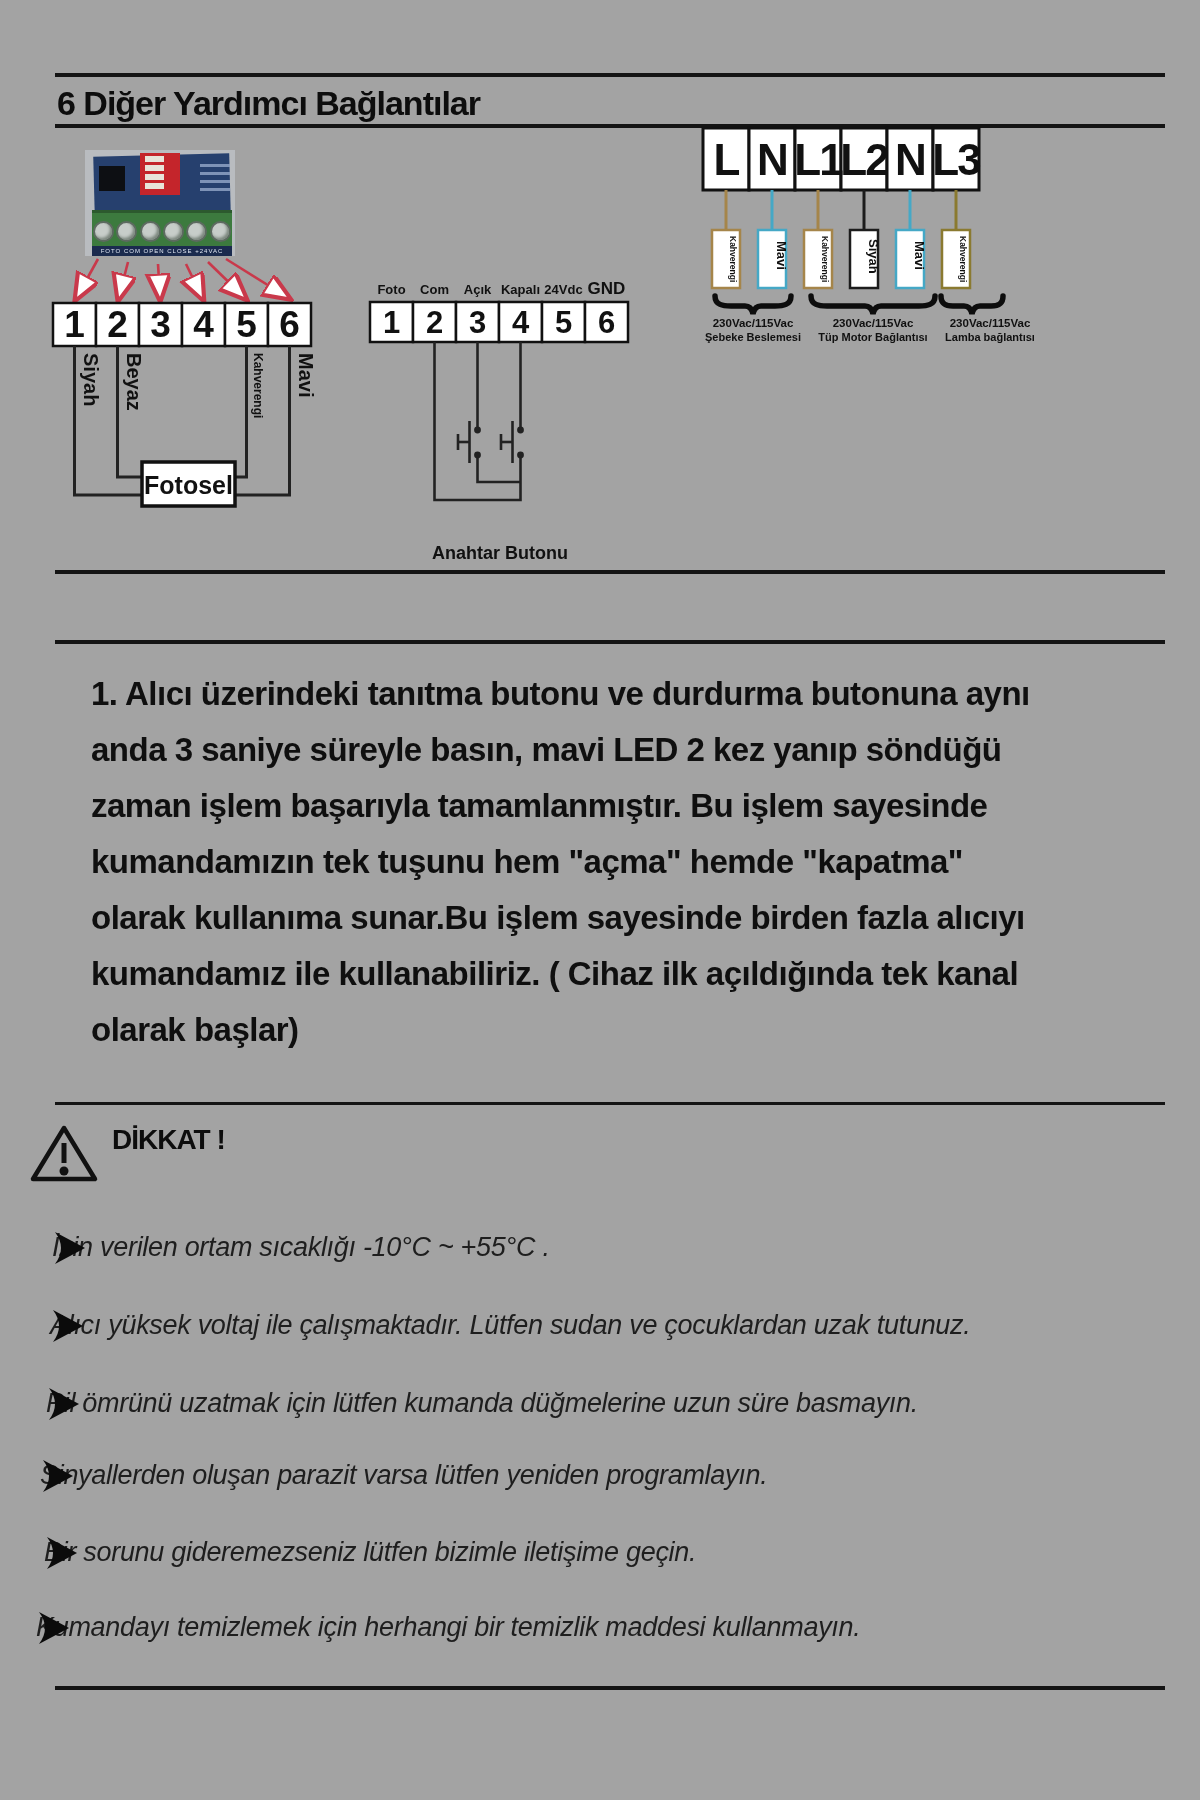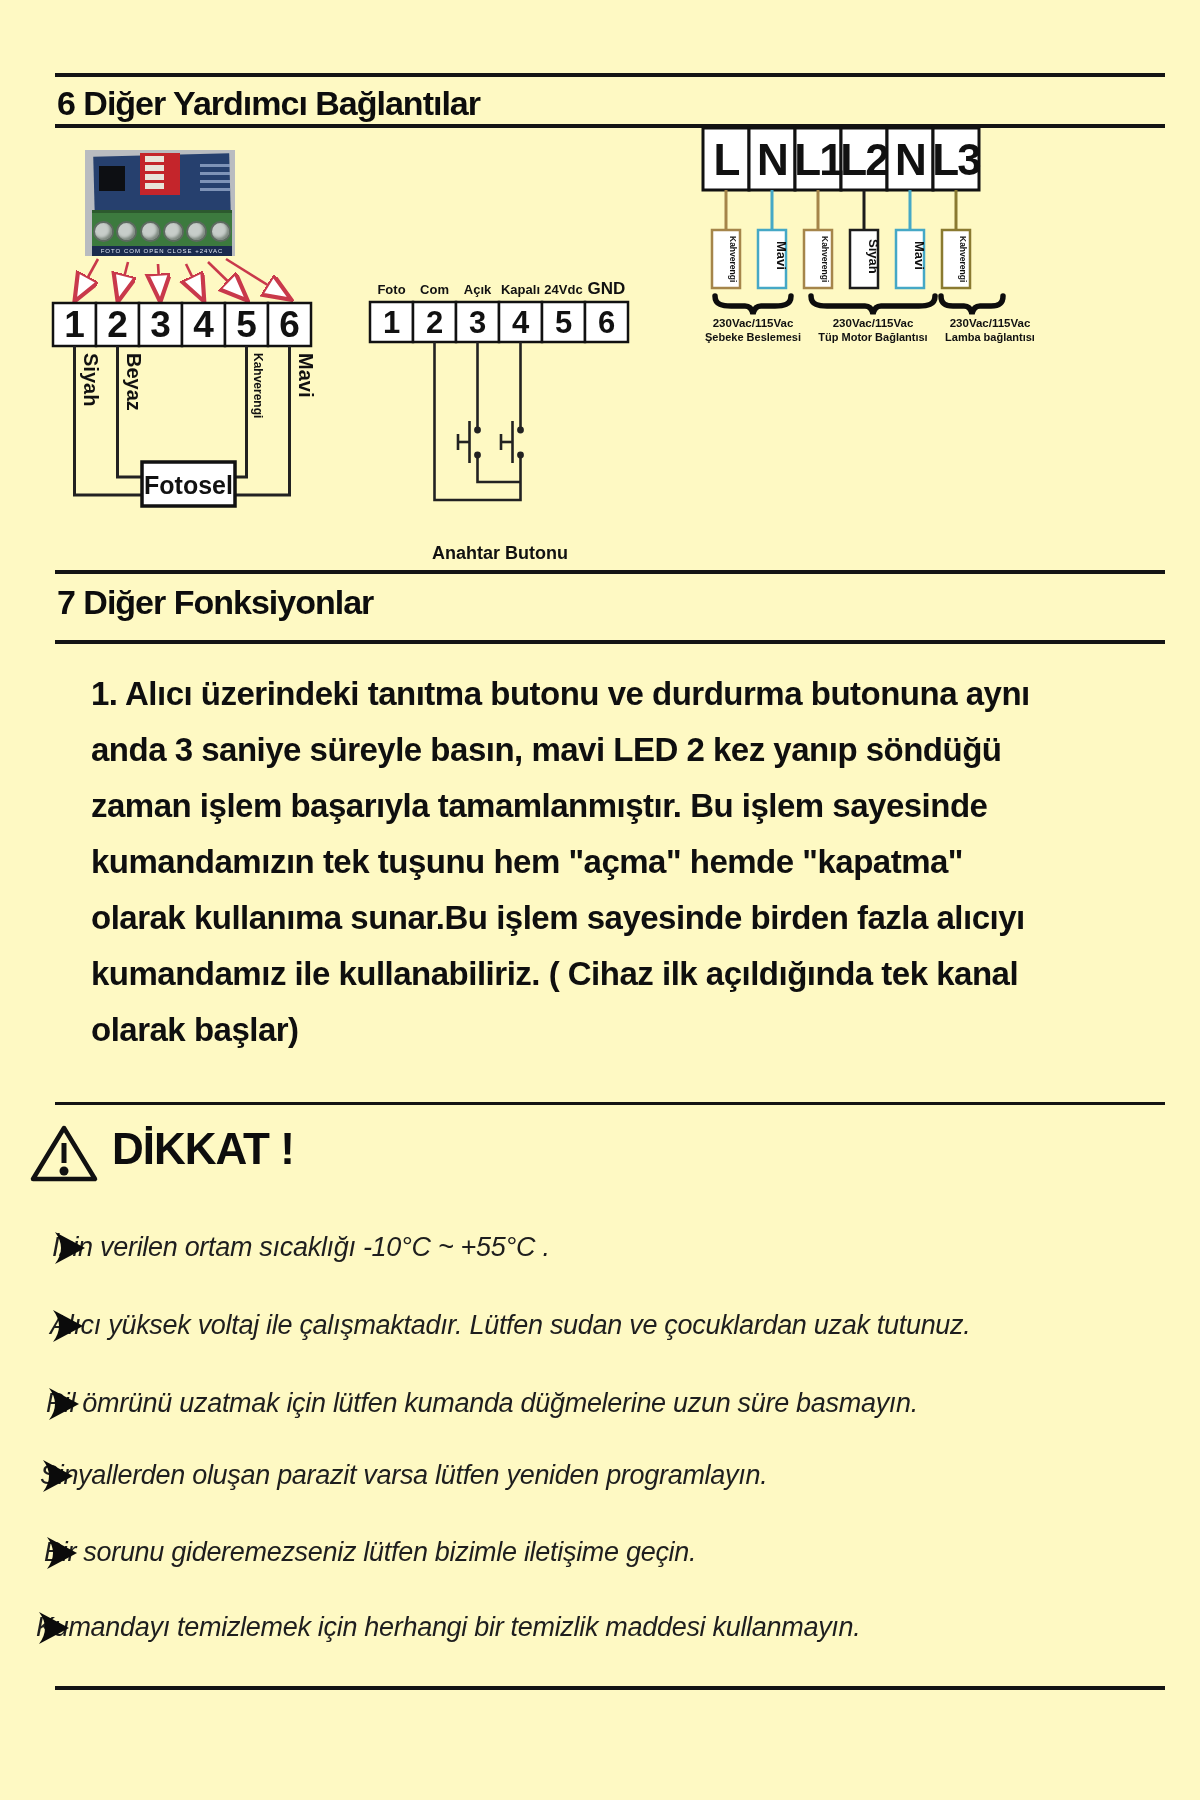--- a/index.html
+++ b/index.html
@@ -1,18 +1,18 @@
 <!DOCTYPE html>
 <html><head>
 <meta charset="utf-8">
 <style>
   html,body{margin:0;padding:0;background:#e9e9e9;}
   .page{
     position:relative;width:1200px;height:1800px;margin:0 auto;
-    background:#fef9c3;overflow:hidden;
+    background:#a3a3a3;overflow:hidden;
     font-family:"Liberation Sans",sans-serif;color:#111;
   }
   .rule{position:absolute;background:#141414;}
   .sec-title{
     position:absolute;font-weight:bold;font-size:34px;letter-spacing:-1px;
     color:#0d0d0d;white-space:nowrap;
   }
   
   .photo{position:absolute;left:85px;top:150px;width:150px;height:106px;background:#b9bcc0;overflow:hidden;}
   .photo .pcb{position:absolute;left:9px;top:5px;width:136px;height:60px;background:#26406e;transform:rotate(-1.5deg);}
@@ -31,21 +31,21 @@
   
   .lamp-note{
     position:absolute;left:688px;top:352px;width:492px;
     font-weight:bold;font-size:28px;line-height:48px;letter-spacing:-0.5px;color:#141414;
   }
   .func-note{
     position:absolute;left:55px;top:666px;width:968px;
     font-weight:bold;font-size:33px;line-height:56px;letter-spacing:-0.5px;color:#0f0f0f;margin-left:36px;
   }
   .dikkat-title{
-    position:absolute;left:112px;top:1124px;font-weight:bold;font-size:44px;
+    position:absolute;left:112px;top:1124px;font-weight:bold;font-size:28px;
     letter-spacing:-1px;color:#0d0d0d;text-align:center;
   }
   .warn-item{position:absolute;display:flex;align-items:center;gap:30px;}
   .warn-item .txt{font-style:italic;font-size:27px;color:#1e1e1e;letter-spacing:-0.3px;white-space:nowrap;}
 </style>
 </head>
 <body>
 
 <div class="page">
 
@@ -221,21 +221,20 @@
       <text x="58" y="215" font-size="11">Şebeke Beslemesi</text>
       <text x="178" y="201" font-size="11.5">230Vac/115Vac</text>
       <text x="178" y="215" font-size="11">Tüp Motor Bağlantısı</text>
       <text x="295" y="201" font-size="11.5">230Vac/115Vac</text>
       <text x="295" y="215" font-size="11">Lamba bağlantısı</text>
     </g>
   </svg>
 
 
   <div class="rule" style="left:55px;top:570px;width:1110px;height:4px;"></div>
-  <div class="sec-title" style="left:57px;top:583px;">7 Diğer Fonksiyonlar</div>
   <div class="rule" style="left:55px;top:640px;width:1110px;height:4px;"></div>
 
   <div class="func-note">1. Alıcı üzerindeki tanıtma butonu ve durdurma butonuna aynı anda 3 saniye süreyle basın, mavi LED 2 kez yanıp söndüğü zaman işlem başarıyla tamamlanmıştır. Bu işlem sayesinde kumandamızın tek tuşunu hem "açma" hemde "kapatma" olarak kullanıma sunar.Bu işlem sayesinde birden fazla alıcıyı kumandamız ile kullanabiliriz. ( Cihaz ilk açıldığında tek kanal olarak başlar)</div>
 
   <div class="rule" style="left:55px;top:1102px;width:1110px;height:3px;"></div>
   <svg style="left:28px;top:1122px;" width="72" height="64" viewBox="0 0 72 64">
     <polygon points="36,6 67,57 5,57" fill="none" stroke="#111" stroke-width="4.5" stroke-linejoin="round"></polygon>
     <line x1="36" y1="21" x2="36" y2="41" stroke="#111" stroke-width="5"></line>
     <circle cx="36" cy="49" r="4.5" fill="#111"></circle>
   </svg>

